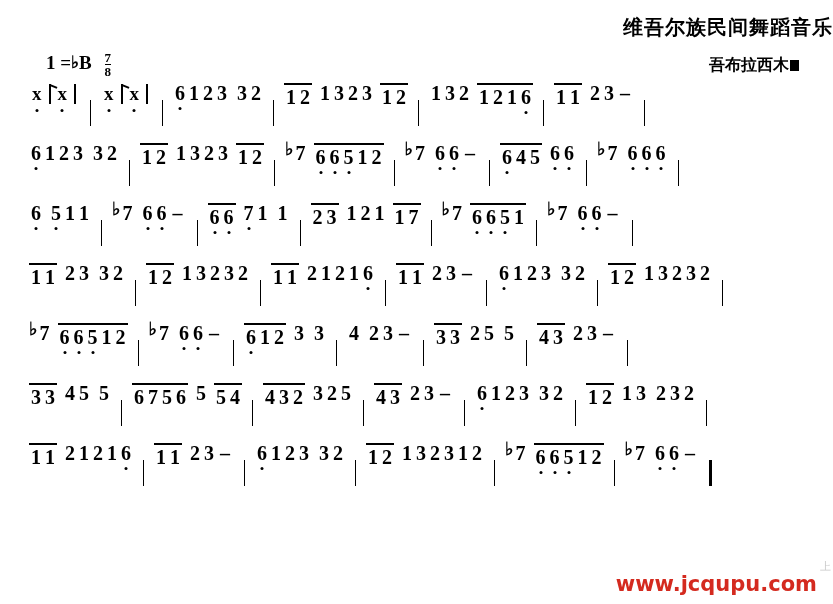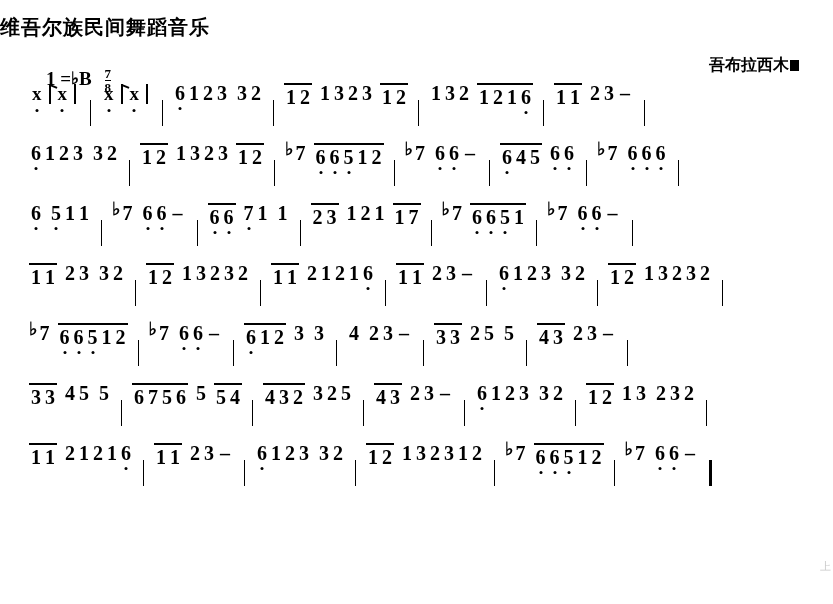--- a/index.html
+++ b/index.html
@@ -16,21 +16,21 @@
   }
 
   .sheet {
     position: relative;
     width: 833px;
     height: 604px;
   }
 
   
   .title-block {
-    text-align: left;
+    text-align: right;
     padding-top: 14px;
   }
   .main-title {
     font-family: "DejaVu Sans", sans-serif;
     font-weight: bold;
     font-size: 20px;
     letter-spacing: 1px;
     color: #000;
   }
   .sub-title {
@@ -43,21 +43,21 @@
   }
 
   .meta-row {
     position: relative;
     height: 34px;
     margin-top: 6px;
   }
   .keysig {
     position: absolute;
     left: 46px;
-    top: 20px;
+    top: 4px;
     font-family: "Liberation Serif", serif;
     font-size: 19px;
     font-weight: bold;
     white-space: nowrap;
   }
   .keysig .flat {
     font-size: 17px;
     vertical-align: 1px;
   }
   .timesig {
@@ -742,13 +742,14 @@
         <span class="n dotlow">6</span>
         <span class="n dotlow">6</span>
         <span class="dash">–</span>
       </span>
       <span class="barline thick"></span>
     </div>
 
   </div>
 
   <div class="corner-mark">上</div>
+  <div class="watermark">www.jcqupu.com</div>
 </div>
 
 </body></html>

